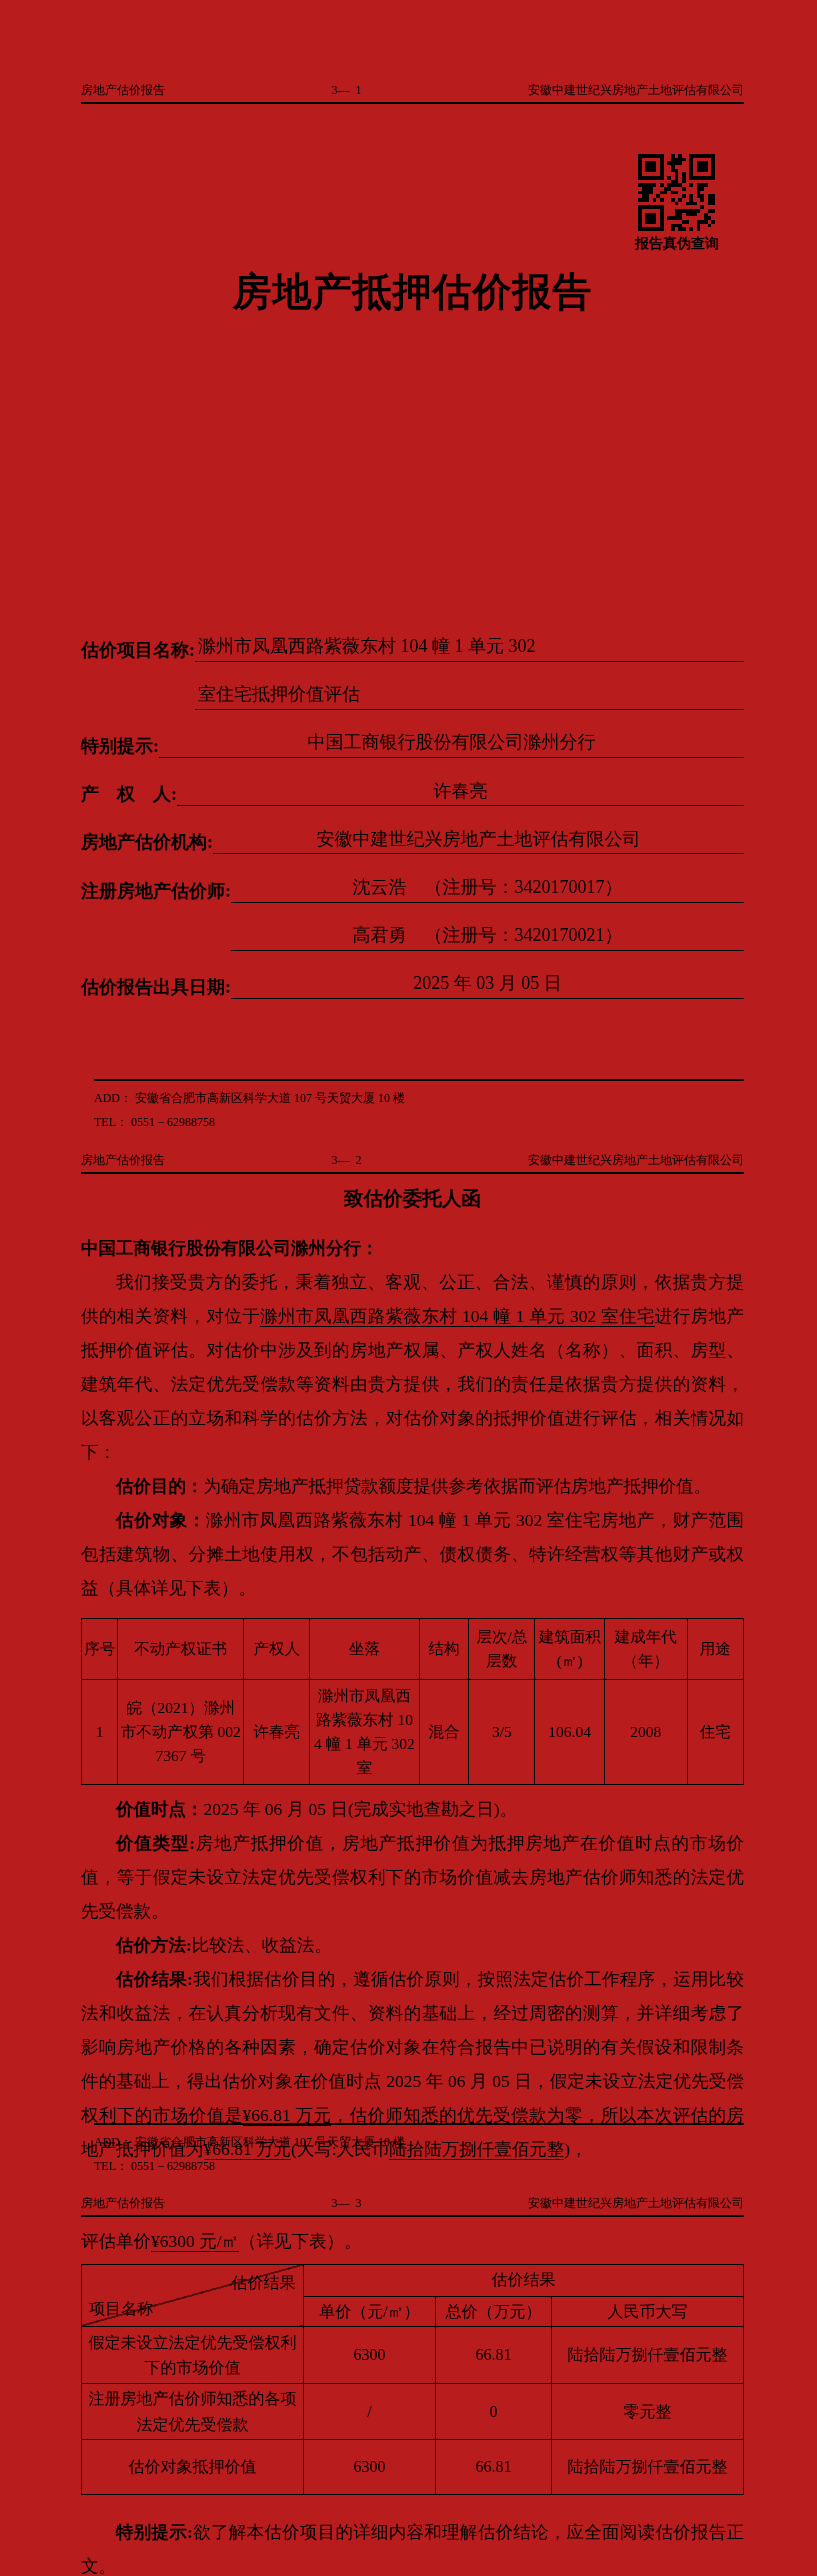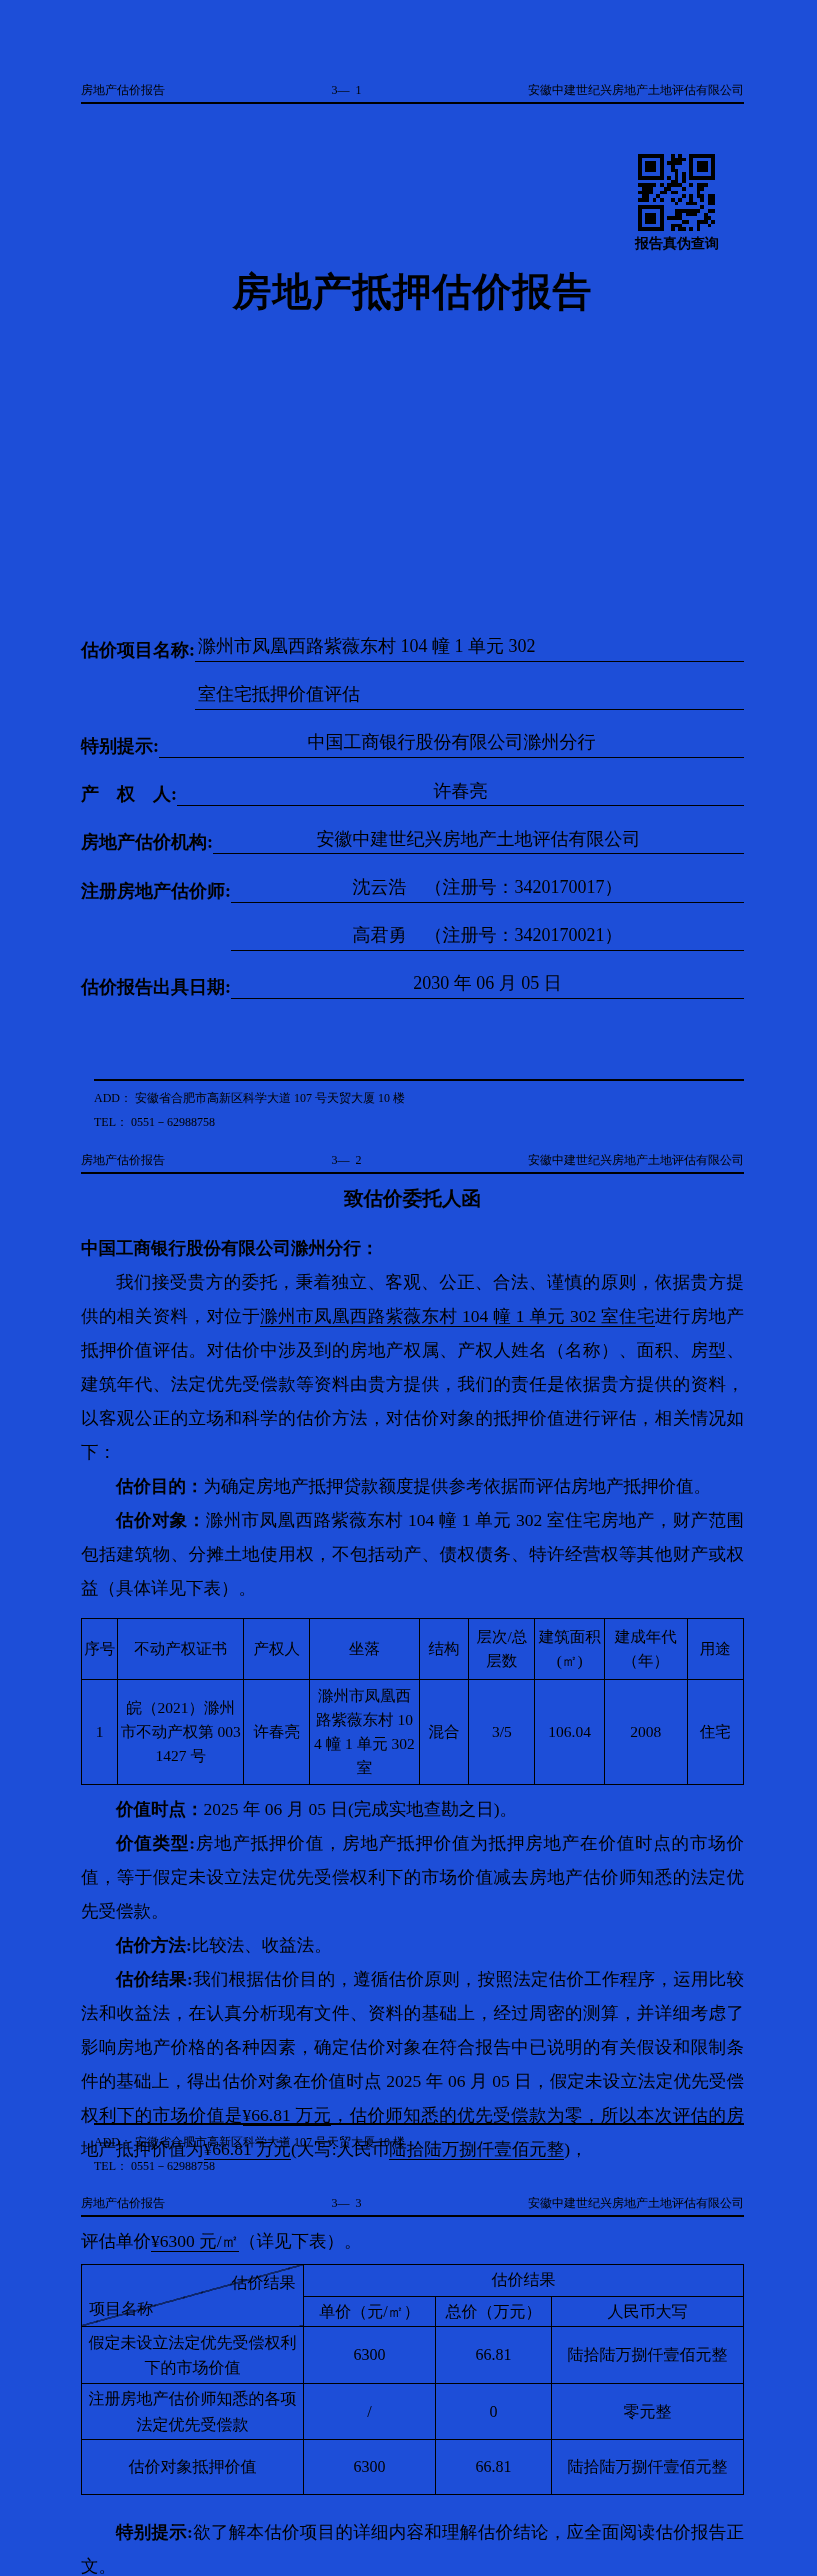--- a/index.html
+++ b/index.html
@@ -1,18 +1,18 @@
 <!DOCTYPE html>
 <html style="font-size:8.2px"><head>
 <meta charset="utf-8">
 <style>
   html,body{margin:0;padding:0;background:#ffffff;color:#000;}
   body{font-family:"Liberation Serif","DejaVu Serif",serif;width:818px;}
   .doc{width:818px;background:#fff;}
-  .page{position:relative;width:818px;box-sizing:border-box;padding-left:81px;padding-right:74px;overflow:hidden;background:#1d4ed8;}
+  .page{position:relative;width:818px;box-sizing:border-box;padding-left:81px;padding-right:74px;overflow:hidden;background:#b91c1c;}
   .p1{height:1140px;}
   .p2{height:1047px;}
   .p3{height:1113px;}
 
   
   .page-header{display:flex;justify-content:space-between;align-items:baseline;font-size:12px;border-bottom:2.1px solid #000;padding-bottom:3.1px;}
   .p1 .page-header{margin-top:82px;}
   .p2 .page-header{margin-top:12.4px;}
   .p3 .page-header{margin-top:8.2px;}
   .hdr-page{white-space:pre;}
@@ -321,21 +321,21 @@
       <div class="field-row">
         <span class="field-label">注册房地产估价师:</span>
         <span class="field-value">沈云浩　（注册号：3420170017）</span>
       </div>
       <div class="field-row">
         <span class="field-spacer">注册房地产估价师:</span>
         <span class="field-value">高君勇　（注册号：3420170021）</span>
       </div>
       <div class="field-row">
         <span class="field-label">估价报告出具日期:</span>
-        <span class="field-value">2030 年 06 月 05 日</span>
+        <span class="field-value">2025 年 03 月 05 日</span>
       </div>
     </div>
 
     <footer class="page-footer">
       <div>ADD： 安徽省合肥市高新区科学大道 107 号天贸大厦 10 楼</div>
       <div>TEL： 0551－62988758</div>
     </footer>
   </section>
 
   <section class="page p2">
@@ -375,21 +375,21 @@
           <th>结构</th>
           <th>层次/总层数</th>
           <th>建筑面积(㎡)</th>
           <th>建成年代（年）</th>
           <th>用途</th>
         </tr>
       </thead>
       <tbody>
         <tr>
           <td>1</td>
-          <td>皖（2021）滁州市不动产权第 0031427 号</td>
+          <td>皖（2021）滁州市不动产权第 0027367 号</td>
           <td>许春亮</td>
           <td>滁州市凤凰西路紫薇东村 104 幢 1 单元 302 室</td>
           <td>混合</td>
           <td>3/5</td>
           <td>106.04</td>
           <td>2008</td>
           <td>住宅</td>
         </tr>
       </tbody>
     </table>

